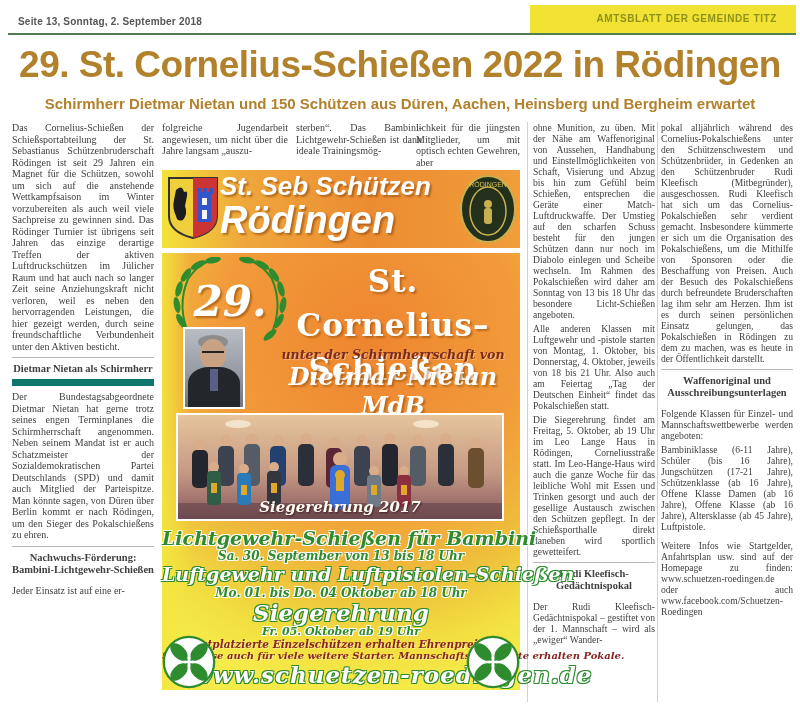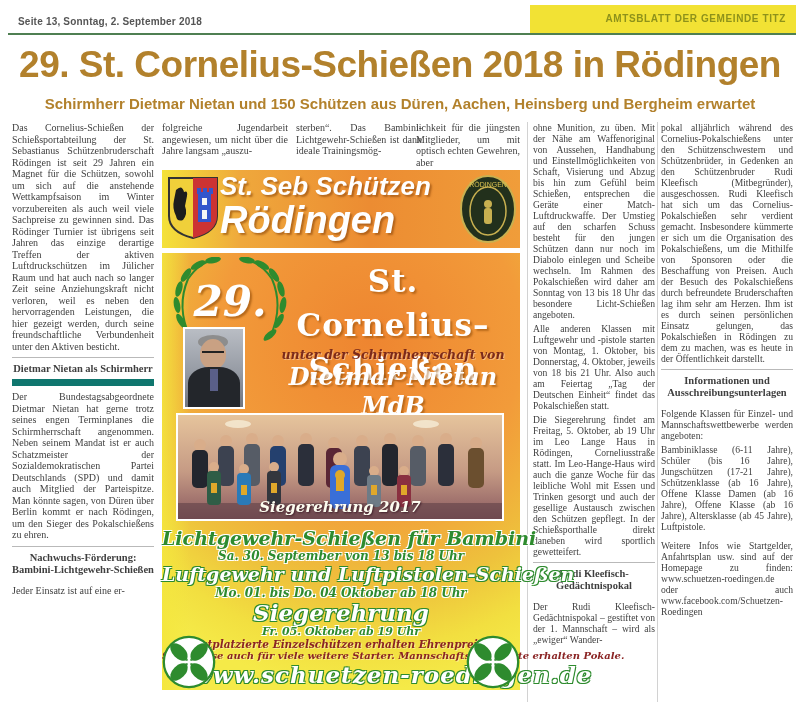--- a/index.html
+++ b/index.html
@@ -5,21 +5,21 @@
   html,body{margin:0;padding:0;background:#ffffff;}
   .page{position:relative;width:800px;height:709px;background:#fff;overflow:hidden;
         font-family:"Liberation Serif",serif;color:#3f3f3f;}
 
   
   .page-info{position:absolute;left:18px;top:16px;font-family:"Liberation Sans",sans-serif;
              font-size:10px;font-weight:600;color:#555;letter-spacing:.2px;}
   .masthead{position:absolute;left:530px;top:5px;width:266px;height:28px;background:#f2e234;
             font-family:"Liberation Sans",sans-serif;font-size:10px;font-weight:bold;
             color:#8e921b;letter-spacing:.6px;text-align:right;line-height:28px;
-            box-sizing:border-box;padding-right:10px;}
+            box-sizing:border-box;padding-right:19px;}
   .rule-green{position:absolute;left:8px;top:33px;width:788px;height:2px;background:#4f7f52;}
   .headline{position:absolute;left:0;top:44px;width:800px;margin:0;text-align:center;
             font-family:"Liberation Sans",sans-serif;font-weight:bold;font-size:37px;
             color:#b2812c;letter-spacing:-.5px;}
   .subtitle{position:absolute;left:0;top:95px;width:800px;text-align:center;
             font-family:"Liberation Sans",sans-serif;font-weight:bold;font-size:15px;color:#b2812c;}
 
   
   .col{position:absolute;top:122px;font-size:10px;line-height:11.5px;text-align:justify;}
   .col p{margin:0 0 3px 0;}
@@ -95,21 +95,21 @@
   .clover.right{right:0;}
 </style>
 </head>
 <body>
 
 <div class="page">
 
   <div class="page-info">Seite 13,  Sonntag, 2. September 2018</div>
   <div class="masthead">AMTSBLATT DER GEMEINDE TITZ</div>
   <div class="rule-green"></div>
-  <h1 class="headline">29. St. Cornelius-Schießen 2018 in Rödingen</h1>
+  <h1 class="headline">29. St. Cornelius-Schießen 2022 in Rödingen</h1>
   <div class="subtitle">Schirmherr Dietmar Nietan und 150 Schützen aus Düren, Aachen, Heinsberg und Bergheim erwartet</div>
 
   <div class="vrule" style="left:527px;"></div>
   <div class="vrule" style="left:657px;"></div>
 
   <div class="col c1">
     <p>Das Cornelius-Schießen der Schießsportabteilung der St. Sebastianus Schützenbruderschaft Rödingen ist seit 29 Jahren ein Magnet für die Schützen, sowohl um sich auf die anstehende Wettkampfsaison im Winter vorzubereiten als auch weil viele Sachpreise zu gewinnen sind. Das Rödinger Turnier ist übrigens seit Jahren das einzige derartige Treffen der aktiven Luftdruckschützen im Jülicher Raum und hat auch nach so langer Zeit seine Anziehungskraft nicht verloren, weil es neben den hervorragenden Leistungen, die hier gezeigt werden, durch seine freundschaftliche Verbundenheit unter den Aktiven besticht.</p>
     <div class="colhead both">Dietmar Nietan als Schirmherr</div>
     <p>Der Bundestagsabgeordnete Dietmar Nietan hat gerne trotz seines engen Terminplanes die Schirmherrschaft angenommen. Neben seinem Mandat ist er auch Schatzmeister der Sozialdemokratischen Partei Deutschlands (SPD) und damit auch Mitglied der Parteispitze. Man könnte sagen, von Düren über Berlin kommt er nach Rödingen, um den Sieger des Pokalschießens zu ehren.</p>
     <div class="colhead">Nachwuchs-Förderung: Bambini-Lichtgewehr-Schießen</div>
@@ -129,21 +129,21 @@
   <div class="col c5">
     <p>ohne Munition, zu üben. Mit der Nähe am Waffenoriginal von Aussehen, Handhabung und Einstellmöglichkeiten von Schaft, Visierung und Abzug bis hin zum Gefühl beim Schießen, entsprechen die Geräte einer Match-Luftdruckwaffe. Der Umstieg auf den scharfen Schuss besteht für den jungen Schützen dann nur noch im Diabolo einlegen und Scheibe wechseln. Im Rahmen des Pokalschießen wird daher am Sonntag von 13 bis 18 Uhr das besondere Licht-Schießen angeboten.</p>
     <p>Alle anderen Klassen mit Luftgewehr und -pistole starten von Montag, 1. Oktober, bis Donnerstag, 4. Oktober, jeweils von 18 bis 21 Uhr. Also auch am Feiertag „Tag der Deutschen Einheit“ findet das Pokalschießen statt.</p>
     <p>Die Siegerehrung findet am Freitag, 5. Oktober, ab 19 Uhr im Leo Lange Haus in Rödingen, Corneliusstraße statt. Im Leo-Hange-Haus wird auch die ganze Woche für das leibliche Wohl mit Essen und Trinken gesorgt und auch der gesellige Austausch zwischen den Schützen gepflegt. In der Schießsporthalle direkt daneben wird sportlich gewetteifert.</p>
     <div class="colhead">Rudi Kleefisch-Gedächtnispokal</div>
     <p>Der Rudi Kleefisch-Gedächtnispokal – gestiftet von der 1. Mannschaft – wird als „ewiger“ Wander-</p>
   </div>
 
   <div class="col c6">
     <p>pokal alljährlich während des Cornelius-Pokalschießens unter den Schützenschwestern und Schützenbrüder, in Gedenken an den Schützenbruder Rudi Kleefisch (Mitbegründer), ausgeschossen. Rudi Kleefisch hat sich um das Cornelius-Pokalschießen sehr verdient gemacht. Insbesondere kümmerte er sich um die Organisation des Pokalschießens, um die Mithilfe von Sponsoren oder die Beschaffung von Preisen. Auch der Besuch des Pokalschießens durch befreundete Bruderschaften lag ihm sehr am Herzen. Ihm ist es durch seinen persönlichen Einsatz gelungen, das Pokalschießen in Rödingen zu dem zu machen, was es heute in der Öffentlichkeit darstellt.</p>
-    <div class="colhead">Informationen und Ausschreibungsunterlagen</div>
+    <div class="colhead">Waffenoriginal und Ausschreibungsunterlagen</div>
     <p>Folgende Klassen für Einzel- und Mannschaftswettbewerbe werden angeboten:</p>
     <p>Bambiniklasse (6-11 Jahre), Schüler (bis 16 Jahre), Jungschützen (17-21 Jahre), Schützenklasse (ab 16 Jahre), Offene Klasse Damen (ab 16 Jahre), Offene Klasse (ab 16 Jahre), Altersklasse (ab 45 Jahre), Luftpistole.</p>
     <p style="margin-top:8px;">Weitere Infos wie Startgelder, Anfahrtsplan usw. sind auf der Homepage zu finden: www.schuetzen-roedingen.de oder auch www.facebook.com/Schuetzen-Roedingen</p>
   </div>
 
   <div class="poster">
 
     <div class="poster-banner">
       <span class="coat">
         <svg width="52" height="64" viewBox="0 0 52 64">

